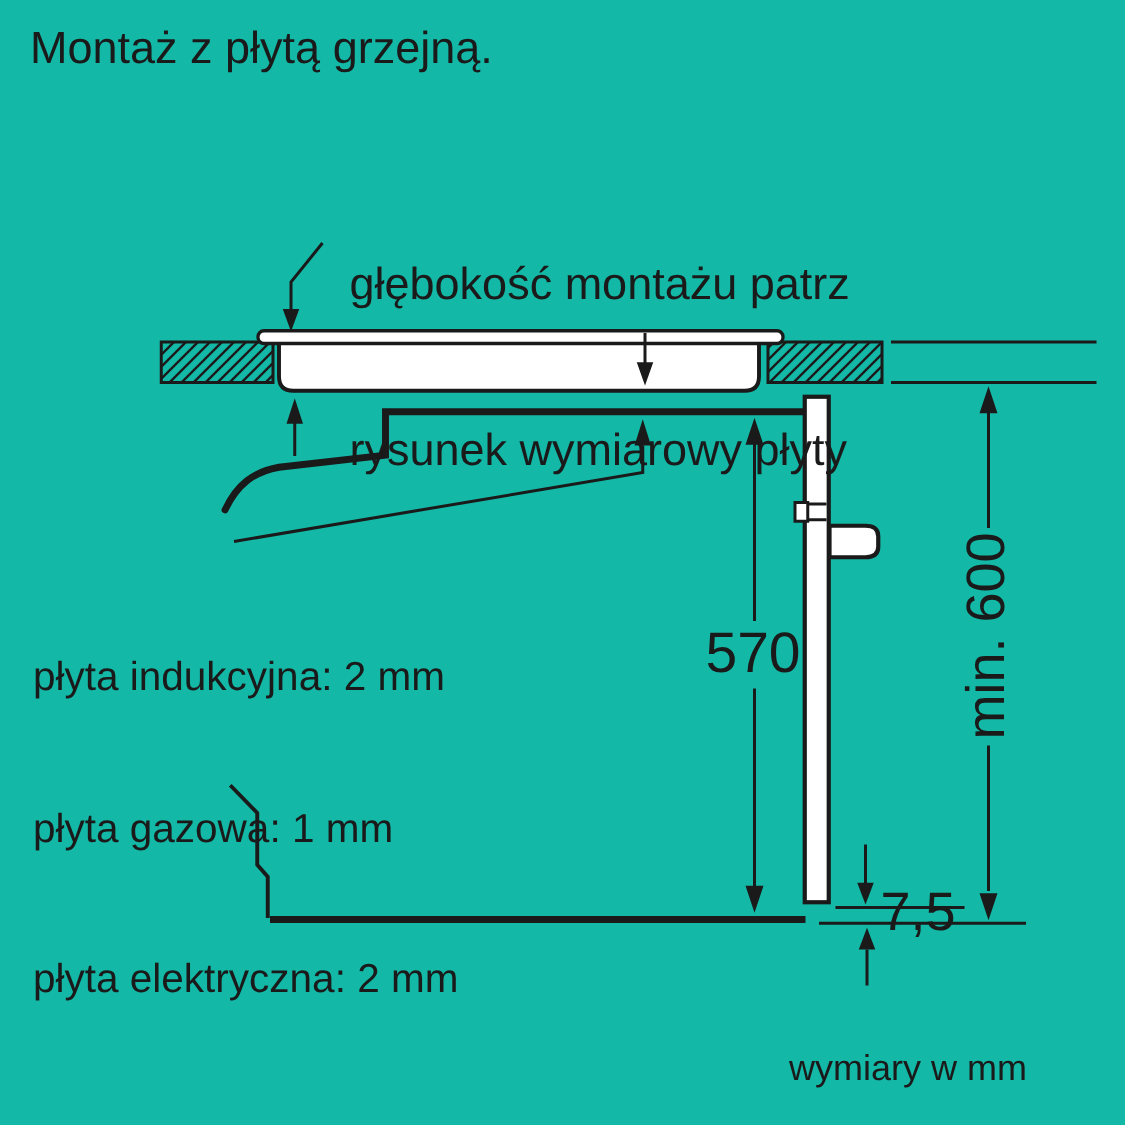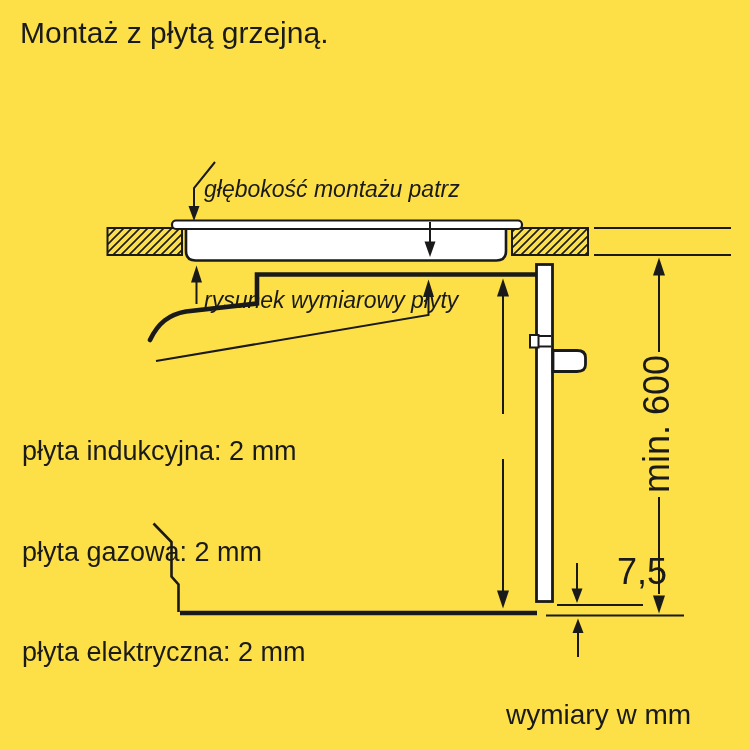--- a/index.html
+++ b/index.html
@@ -1,32 +1,32 @@
 <!DOCTYPE html>
 <html><head>
 <meta charset="utf-8">
 <style>
   html,body{margin:0;padding:0;background:#fff;}
   .stage{
-    position:relative;width:750px;height:750px;background:#fde047;overflow:hidden;
+    position:relative;width:750px;height:750px;background:#14b8a6;overflow:hidden;
     font-family:"Liberation Sans", sans-serif;color:#1a1a1a;
   }
   .stage svg{position:absolute;left:0;top:0;}
   .txt{position:absolute;white-space:pre;color:#1a1a1a;}
   .title{left:20px;top:16px;font-size:30px;}
-  .note{left:204px;top:97px;font-size:23px;line-height:37px;font-style:italic;}
+  .note{left:233px;top:97px;font-size:30px;line-height:37px;}
   .clearance{left:22px;top:368px;font-size:27px;line-height:33.5px;}
   .dim570{left:466px;top:415px;width:72px;text-align:center;font-size:38px;}
-  .dim75{left:587px;top:551px;font-size:36px;margin-left:30px;}
+  .dim75{left:587px;top:587px;font-size:36px;}
   .dim600{
     left:577px;top:404px;width:160px;height:40px;line-height:40px;
     text-align:center;font-size:36px;
     transform:rotate(-90deg);transform-origin:center center;
   }
-  .footer{left:506px;top:699px;font-size:28px;}
+  .footer{left:526px;top:699px;font-size:24px;}
 </style>
 </head>
 <body>
 
 <div class="stage">
 
   <svg width="750" height="750" viewBox="0 0 750 750">
     <defs>
       <pattern id="hatch" width="8" height="8" patternUnits="userSpaceOnUse">
         <path d="M-2,2 L2,-2 M-2,10 L10,-2 M6,10 L10,6" stroke="#1a1a1a" stroke-width="1.6" fill="none"></path>
@@ -102,21 +102,22 @@
 
   <div class="txt title">Montaż z płytą grzejną.</div>
 
   <div class="txt note">
     <div>głębokość montażu patrz</div>
     <div>rysunek wymiarowy płyty</div>
   </div>
 
   <div class="txt clearance">
     <div>płyta indukcyjna: 2 mm</div>
-    <div>płyta gazowa: 2 mm</div>
+    <div>płyta gazowa: 1 mm</div>
     <div>płyta elektryczna: 2 mm</div>
   </div>
 
+  <div class="txt dim570">570</div>
   <div class="txt dim600">min. 600</div>
   <div class="txt dim75">7,5</div>
 
   <div class="txt footer">wymiary w mm</div>
 </div>
 
 </body></html>

